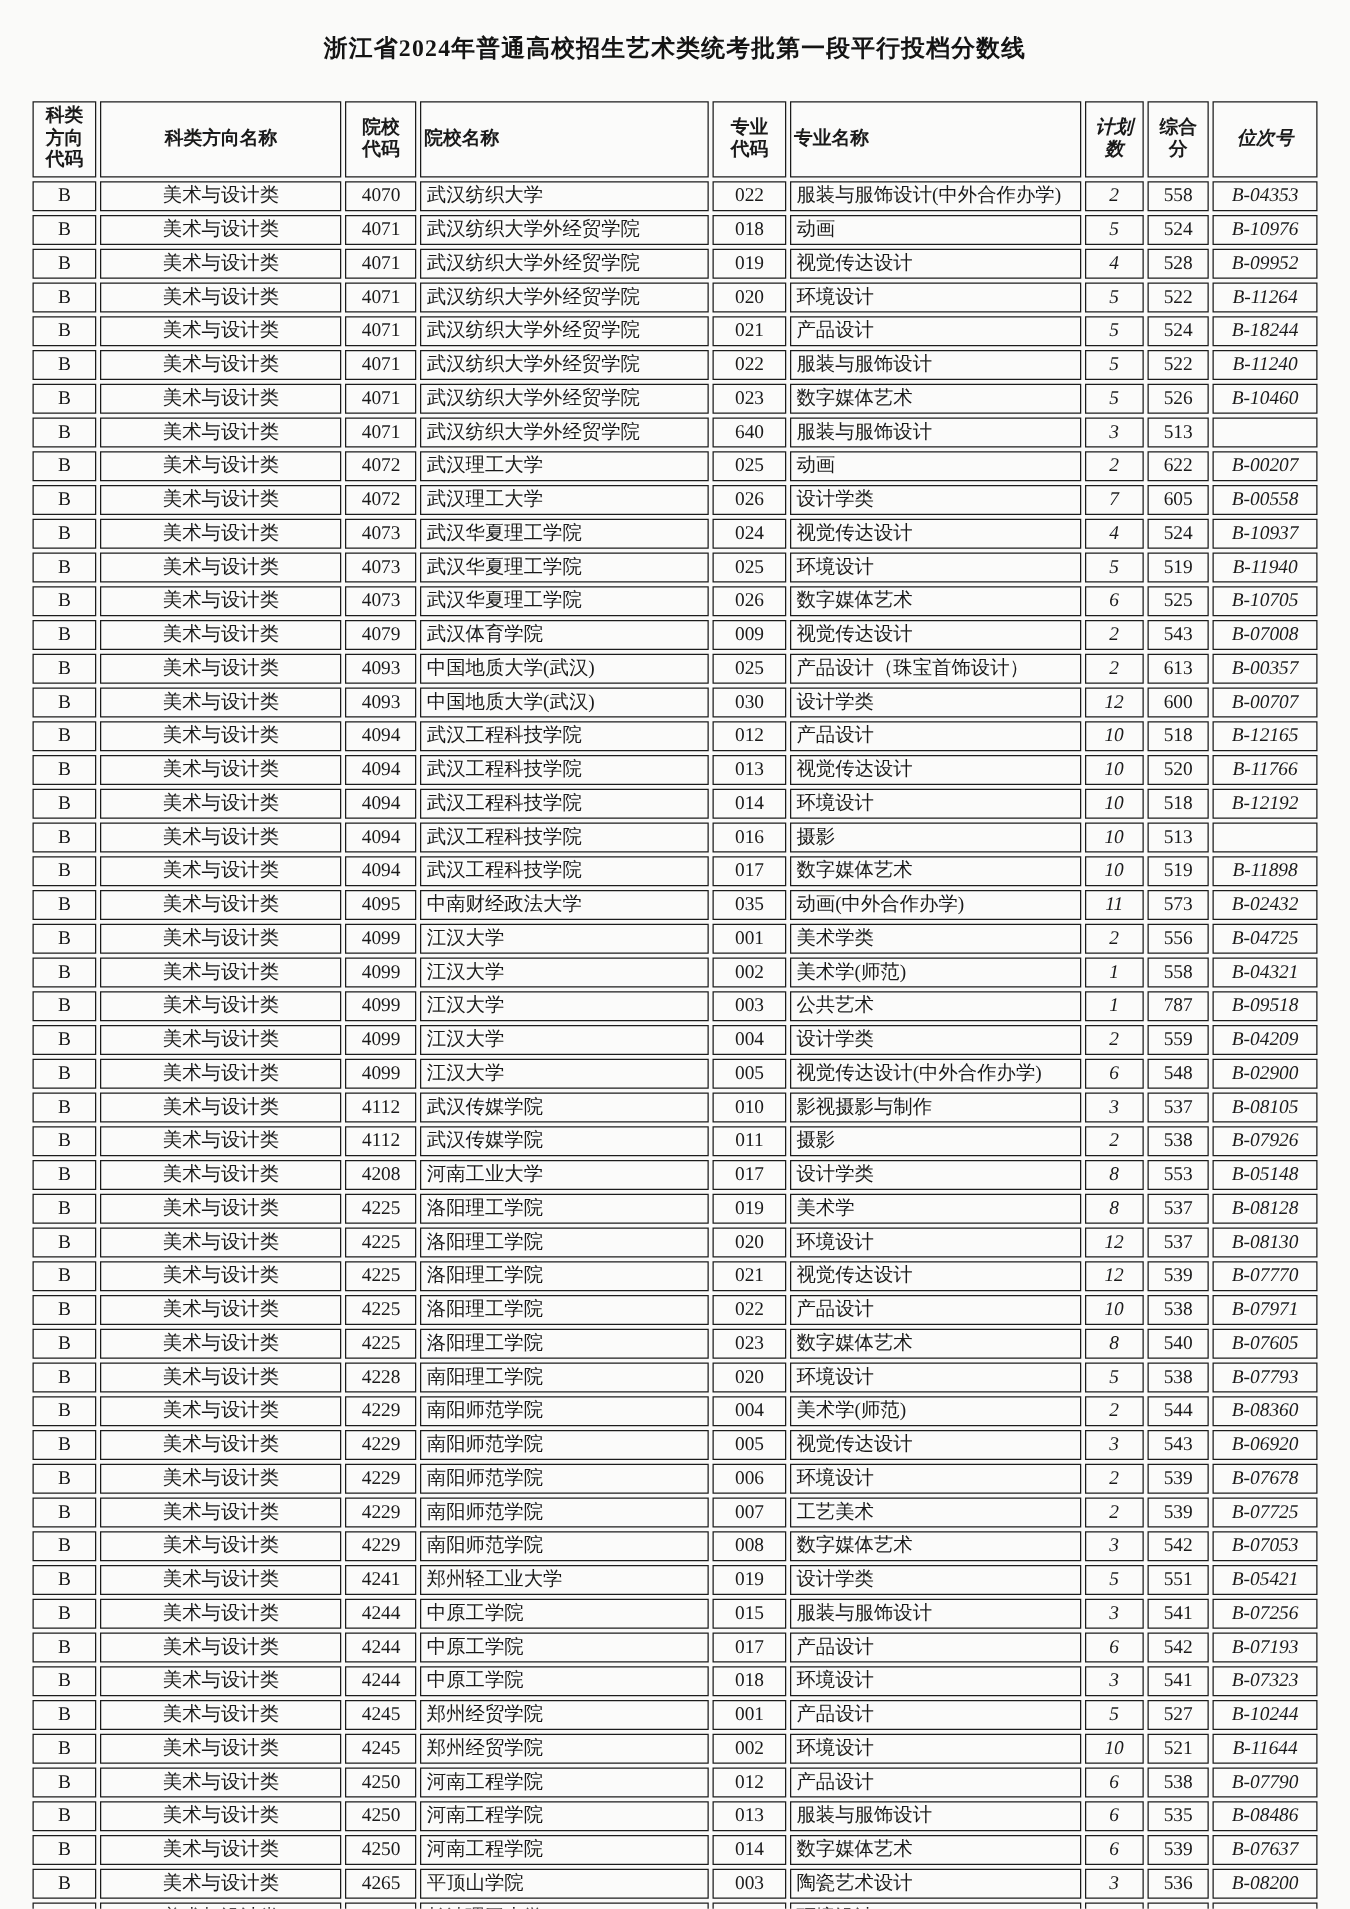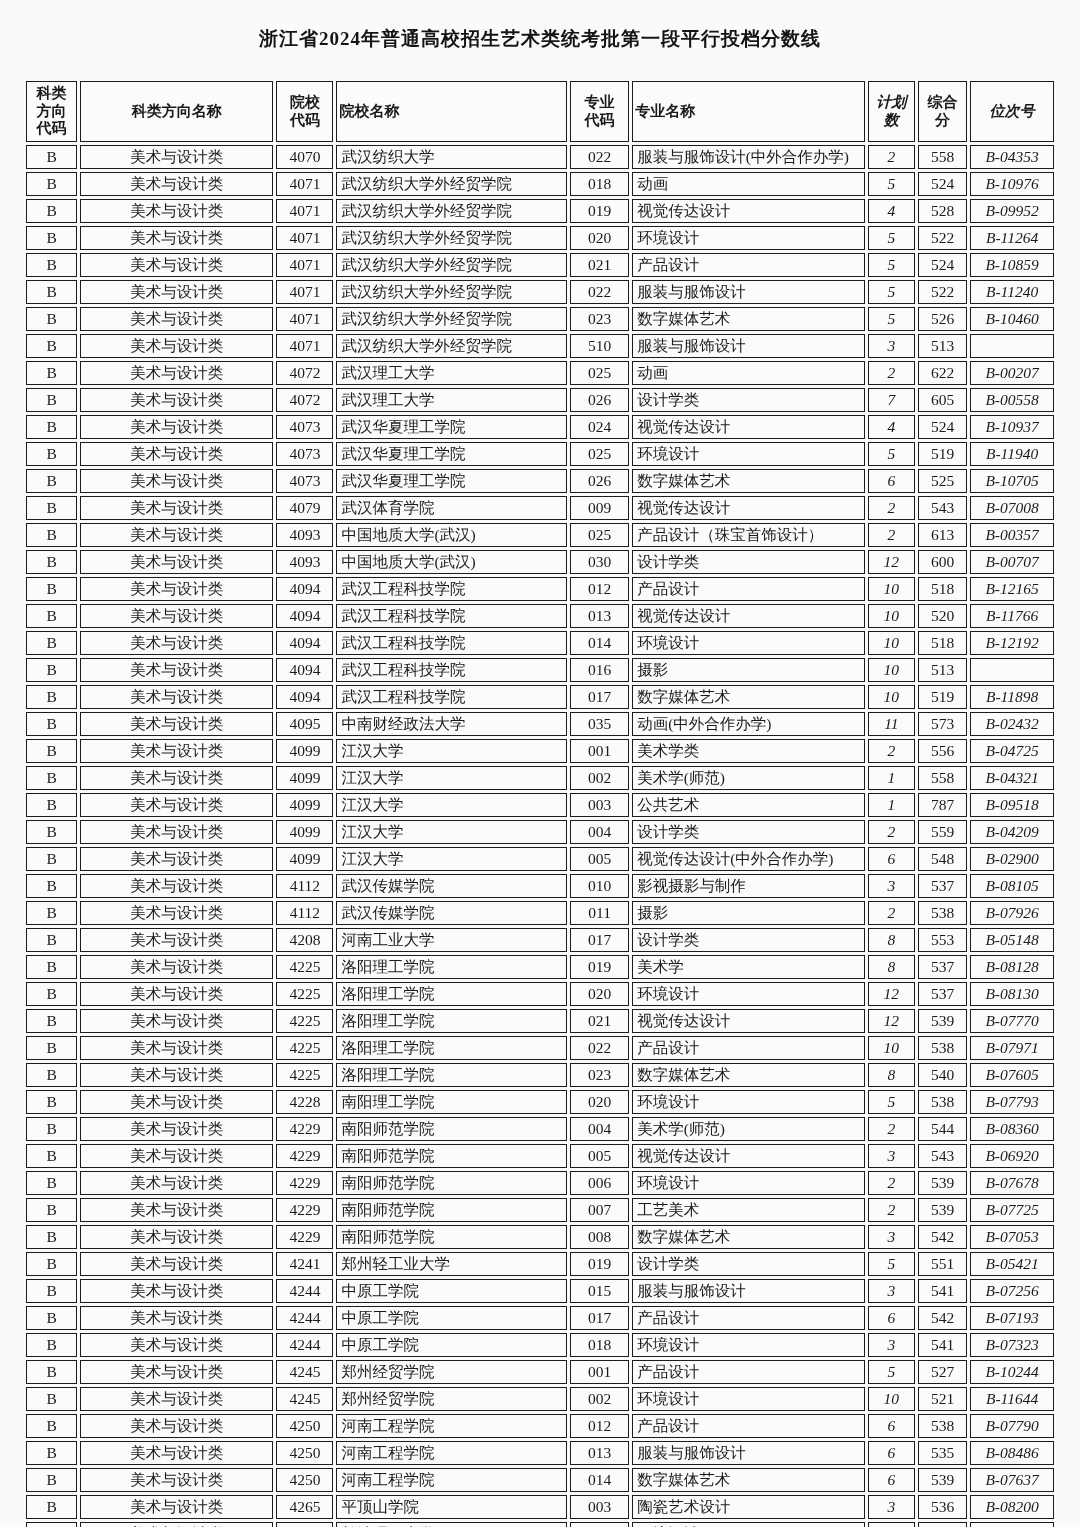--- a/index.html
+++ b/index.html
@@ -138,21 +138,21 @@
         </tr>
         <tr>
           <td class="c0">B</td>
           <td class="c1">美术与设计类</td>
           <td class="c2">4071</td>
           <td class="c3">武汉纺织大学外经贸学院</td>
           <td class="c4">021</td>
           <td class="c5">产品设计</td>
           <td class="c6">5</td>
           <td class="c7">524</td>
-          <td class="c8">B-10859</td>
+          <td class="c8">B-18244</td>
         </tr>
         <tr>
           <td class="c0">B</td>
           <td class="c1">美术与设计类</td>
           <td class="c2">4071</td>
           <td class="c3">武汉纺织大学外经贸学院</td>
           <td class="c4">022</td>
           <td class="c5">服装与服饰设计</td>
           <td class="c6">5</td>
           <td class="c7">522</td>
@@ -167,21 +167,21 @@
           <td class="c5">数字媒体艺术</td>
           <td class="c6">5</td>
           <td class="c7">526</td>
           <td class="c8">B-10460</td>
         </tr>
         <tr>
           <td class="c0">B</td>
           <td class="c1">美术与设计类</td>
           <td class="c2">4071</td>
           <td class="c3">武汉纺织大学外经贸学院</td>
-          <td class="c4">510</td>
+          <td class="c4">640</td>
           <td class="c5">服装与服饰设计</td>
           <td class="c6">3</td>
           <td class="c7">513</td>
           <td class="c8"></td>
         </tr>
         <tr>
           <td class="c0">B</td>
           <td class="c1">美术与设计类</td>
           <td class="c2">4072</td>
           <td class="c3">武汉理工大学</td>

